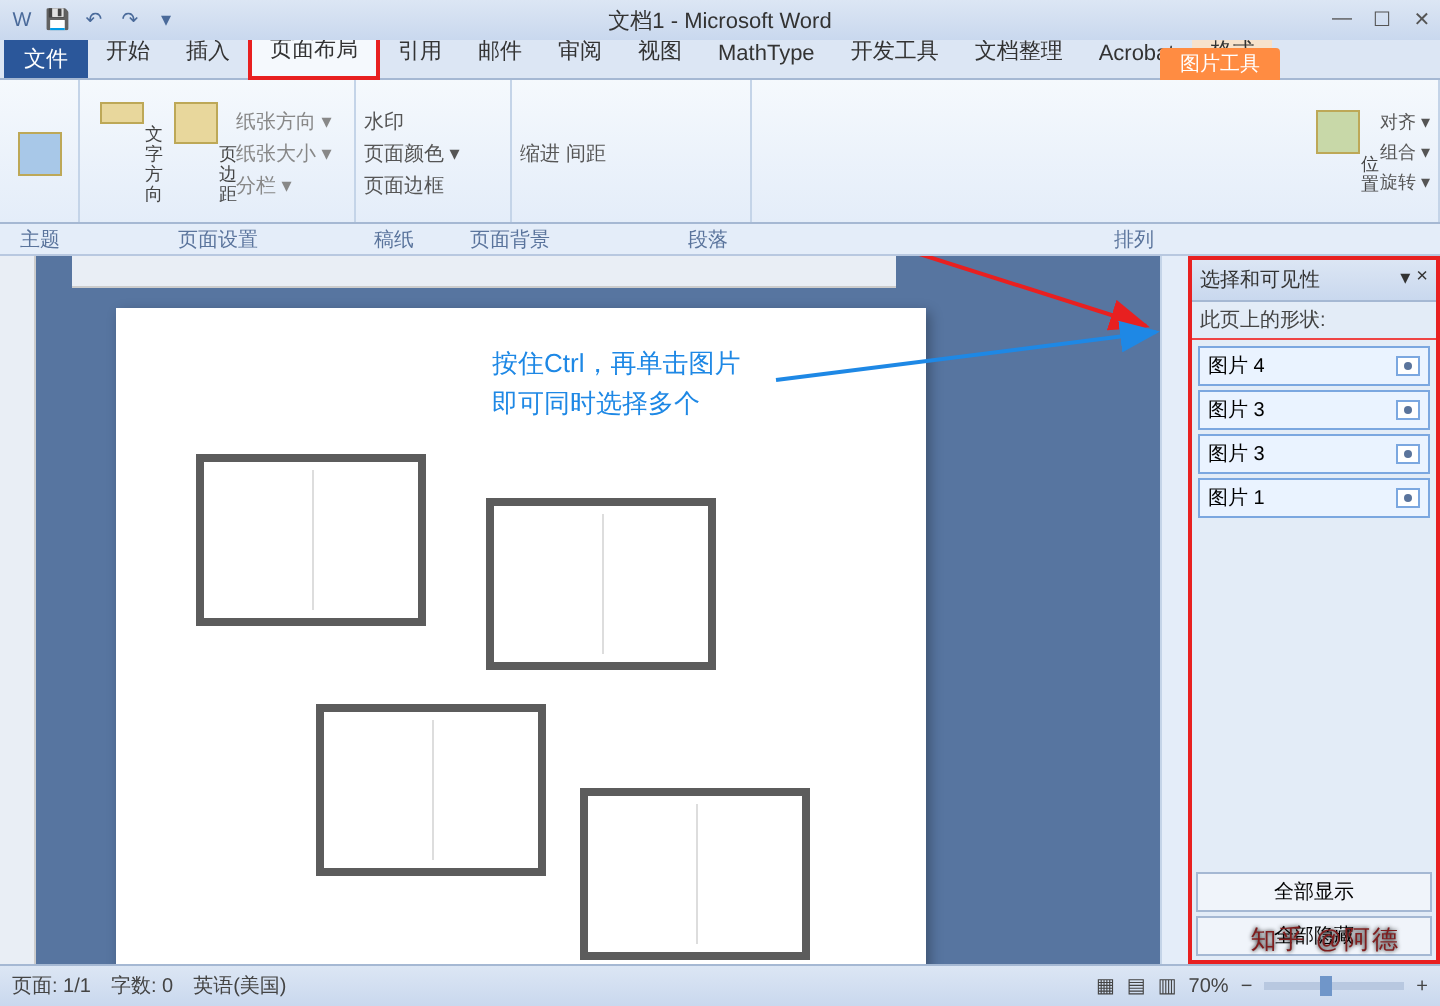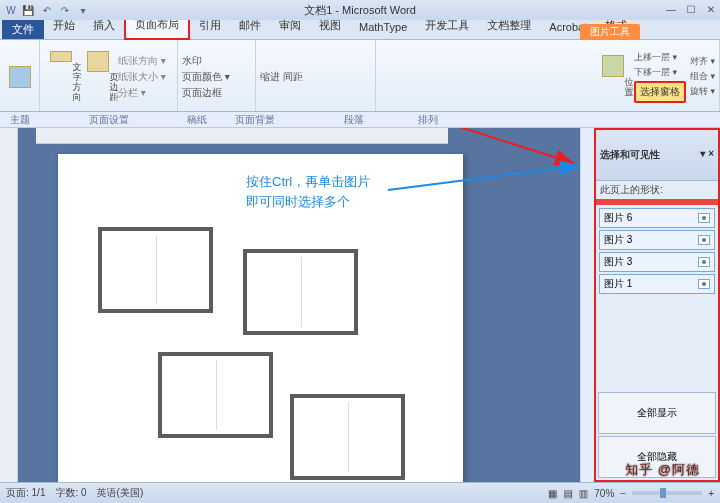--- a/index.html
+++ b/index.html
@@ -45,28 +45,28 @@
 .doc-area { flex: 1; background: #5775A0; position: relative; padding-top: 16px; overflow: hidden; }
 .page { position: absolute; left: 40px; top: 26px; width: 405px; height: 420px; background: #fff; box-shadow: 2px 2px 6px rgba(0,0,0,0.3); }
 .pic { position: absolute; background: #fff; border: 4px solid #5c5c5c; }
 .pic-inner { position: absolute; top: 4px; bottom: 4px; left: 50%; width: 1px; background: #ddd; }
 .annot { position: absolute; color: #1E88E5; font-size: 13px; line-height: 1.5; }
 .arrow-red { position: absolute; pointer-events: none; }
 .arrow-blue { position: absolute; pointer-events: none; }
 
 
 .sel-pane { width: 126px; background: #E3ECF7; border-left: 1px solid #A5B8D3; border: 2px solid #E82020; display: flex; flex-direction: column; }
-.sel-title { background: linear-gradient(#DCE6F4,#C9D8EE); padding: 18px 4px; font-size: 10px; font-weight: bold; color: #333; display: flex; justify-content: space-between; border-bottom: 1px solid #A5B8D3; }
-.sel-sub { padding: 2px 4px; font-size: 10px; color: #444; border-bottom: 6px solid #ef4444; }
+.sel-title { background: linear-gradient(#DCE6F4,#C9D8EE); padding: 3px 4px; font-size: 10px; font-weight: normal; color: #333; display: flex; justify-content: space-between; border-bottom: 1px solid #A5B8D3; }
+.sel-sub { padding: 2px 4px; font-size: 10px; color: #444; border-bottom: 1px solid #ef4444; }
 .sel-list { flex: 1; padding: 3px; }
 .sel-item { display: flex; justify-content: space-between; align-items: center; padding: 2px 4px; margin-bottom: 2px; border: 1px solid #7BA7E0; background: #EAF3FF; font-size: 10px; }
 .eye { width: 12px; height: 10px; border: 1px solid #7BA7E0; background: #fff; position: relative; }
 .eye::after { content: ""; position: absolute; left: 3px; top: 2px; width: 4px; height: 4px; background: #5a749c; border-radius: 50%; }
 .sel-foot { padding: 2px; display: flex; flex-direction: column; gap: 2px; }
-.sel-foot button { font-size: 10px; padding: 13px; background: #F0F4FA; border: 1px solid #A5B8D3; }
+.sel-foot button { font-size: 10px; padding: 2px; background: #F0F4FA; border: 1px solid #A5B8D3; }
 
 
 .vscroll { width: 14px; background: #E4EDF9; border-left: 1px solid #c4d4e8; }
 
 
 .statusbar { height: 21px; background: linear-gradient(#DCE6F4,#C9D8EE); border-top: 1px solid #A5B8D3; display: flex; align-items: center; font-size: 10px; color: #444; padding: 0 6px; justify-content: space-between; }
 .status-left { display: flex; gap: 10px; }
 .status-right { display: flex; gap: 6px; align-items: center; }
 .zoom-slider { width: 70px; height: 4px; background: #b8c8e0; position: relative; }
 .zoom-slider::after { content: ""; position: absolute; left: 40%; top: -3px; width: 6px; height: 10px; background: #7096c9; }
@@ -152,40 +152,35 @@
       </div>
     </div>
   </div>
   <div class="rgroup" style="flex:1">
     <div class="rgroup-body" style="justify-content:flex-end; gap:4px">
       <div class="big-btn">
           <div class="big-icon" style="background:#c8d8a8"></div>
           <div class="big-btn-label">位置</div>
         </div>
       <div class="small-row" style="color:#555; font-size:9px">
-        <span>上移一层 ▾</span>
-        <span>下移一层 ▾</span>
-        <span class="selection-pane-btn hl">选择窗格</span>
-      </div>
-      <div class="small-row" style="color:#555; font-size:9px">
         <span>对齐 ▾</span>
         <span>组合 ▾</span>
         <span>旋转 ▾</span>
       </div>
     </div>
   </div>
 </div>
 
 <div class="theme-row">
   <span style="width:40px;text-align:center">主题</span>
   <span style="width:138px;text-align:center">页面设置</span>
   <span style="width:38px;text-align:center">稿纸</span>
   <span style="width:78px;text-align:center">页面背景</span>
   <span style="width:120px;text-align:center">段落</span>
-  <span style="flex:1;text-align:left">排列</span>
+  <span style="flex:1;text-align:center">排列</span>
 </div>
 
 <div class="main">
   <div class="vruler"></div>
   <div class="doc-area">
     <div class="hruler"></div>
     <div class="page">
       <div class="pic" style="left:40px; top:73px; width:115px; height:86px">
           <div class="pic-inner"></div>
         </div>
@@ -228,21 +223,21 @@
     <div class="sel-title">
       <span>选择和可见性</span>
       <span style="display:flex;gap:3px">
         <span>▾</span>
         <span>×</span>
       </span>
     </div>
     <div class="sel-sub">此页上的形状:</div>
     <div class="sel-list">
       <div class="sel-item">
-          <span>图片 6</span>
+          <span>图片 4</span>
           <span class="eye"></span>
         </div>
       <div class="sel-item">
           <span>图片 3</span>
           <span class="eye"></span>
         </div>
       <div class="sel-item">
           <span>图片 3</span>
           <span class="eye"></span>
         </div>

